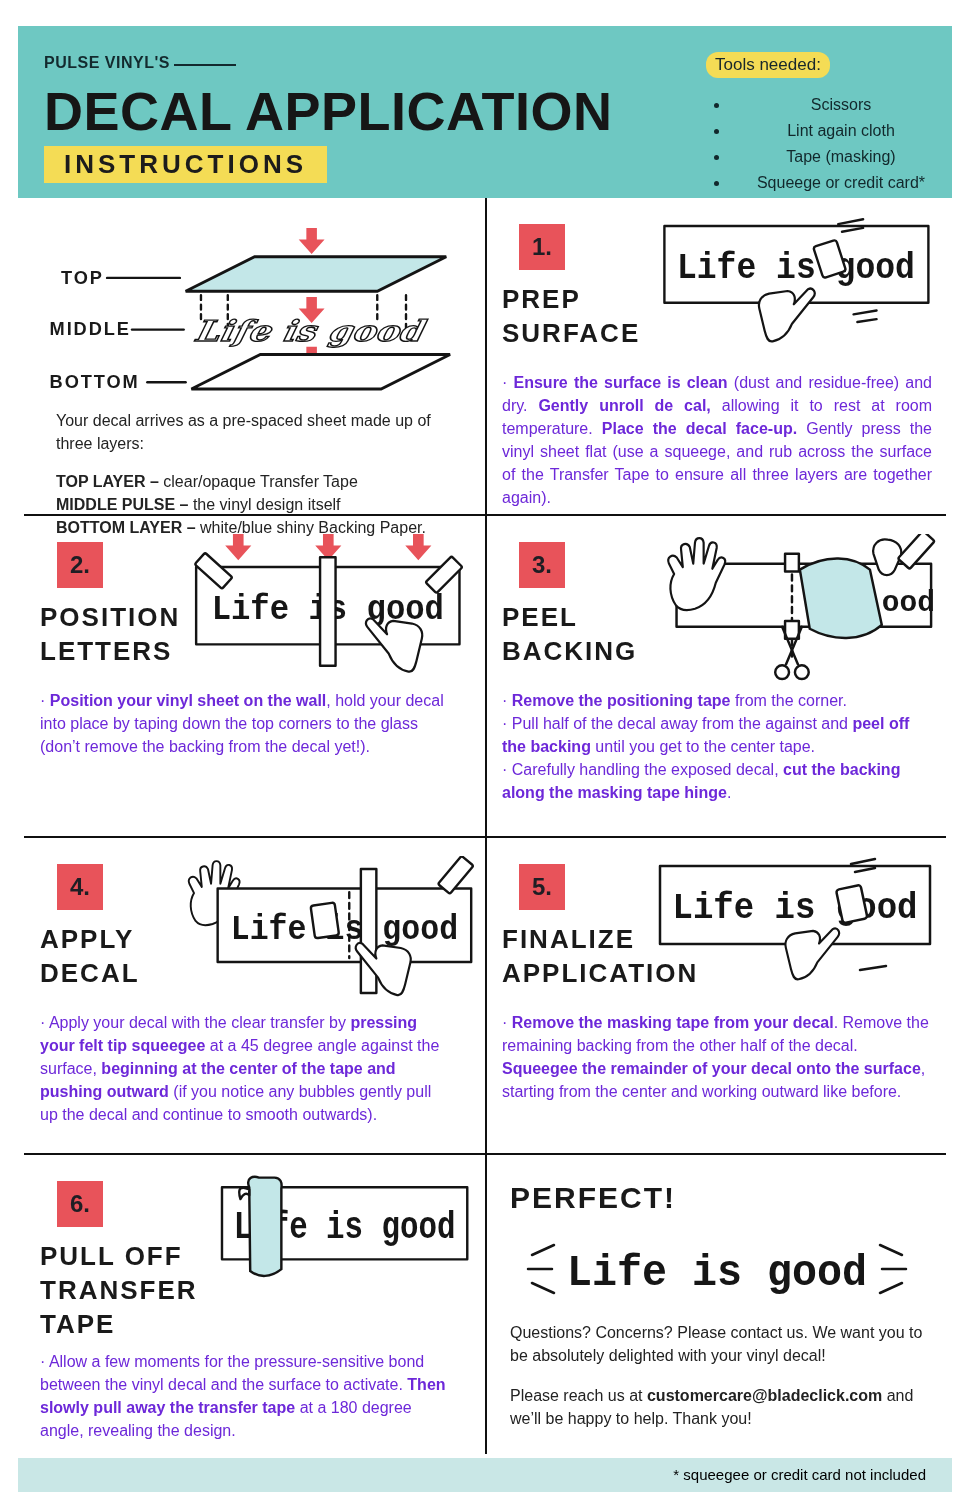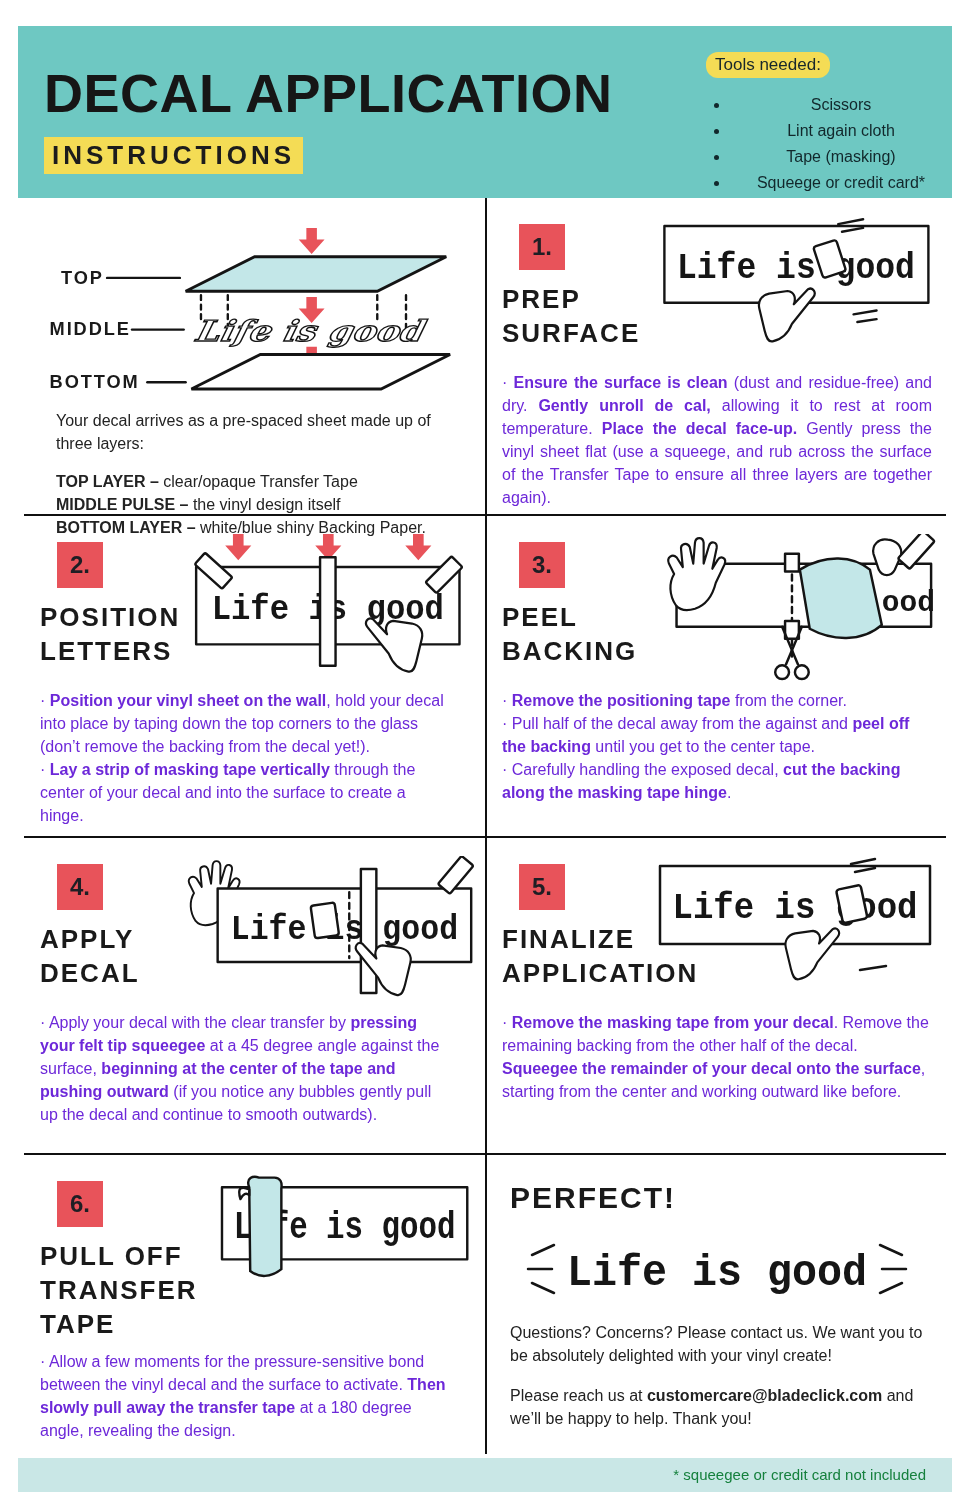--- a/index.html
+++ b/index.html
@@ -13,21 +13,21 @@
   
   .header {
     position:absolute; left:18px; right:18px; top:26px; height:172px;
     background:#6EC8C2; padding:28px 0 0 26px;
   }
   .brand { font-size:16px; font-weight:bold; letter-spacing:.5px; color:#132a2e; }
   .brand-line { display:inline-block; width:62px; height:2px; background:#132a2e; margin-left:4px; vertical-align:2px; }
   .main-title { font-size:54px; font-weight:bold; letter-spacing:.5px; color:#161616; margin-top:8px; }
   .subtitle {
     display:inline-block; background:#F4DC55; color:#1c1c1c;
-    font-size:26px; font-weight:bold; letter-spacing:4px; padding:3px 8px; margin-top:13px;
+    font-size:26px; font-weight:bold; letter-spacing:4px; padding:3px 20px; margin-top:4px;
   }
   .tools { position:absolute; left:688px; top:26px; width:246px; color:#12282c; }
   .tools-label { display:inline-block; background:#F4DC55; font-size:17px; padding:3px 9px; color:#17272b;border-radius:12px; }
   .tools-list { margin:14px 0 0 24px; font-size:16px; line-height:1.62;text-align:center; }
 
   
   .grid {
     position:absolute; left:24px; right:24px; top:198px;
     display:grid; grid-template-columns:1fr 1fr;
     grid-template-rows:318px 322px 317px 299px;
@@ -59,21 +59,21 @@
 
   
   .perfect-title { font-size:30px; font-weight:bold; letter-spacing:2px; color:#1a1a1a; margin-left:8px; }
   .perfect-art { display:block; margin:16px auto 10px auto; }
   .perfect-copy { font-size:16px; line-height:23px; margin:8px 4px 0 8px; }
   .perfect-copy p + p { margin-top:17px; }
 
   
   .footer {
     position:absolute; left:18px; right:18px; top:1458px; height:34px;
-    background:#C9E7E6; color:#15803d; font-size:15px; line-height:34px;
+    background:#C9E7E6; color:#000000; font-size:15px; line-height:34px;
     text-align:right; padding-right:26px;
   }
 
   
   svg text.decal {
     font-family:"Liberation Mono","DejaVu Sans Mono",monospace; font-weight:bold; fill:#161616;
   }
   svg .ink { stroke:#141414; fill:none; stroke-width:2.5; stroke-linecap:round; stroke-linejoin:round; }
   svg .inkfill { stroke:#141414; fill:#fff; stroke-width:2.5; stroke-linejoin:round; }
   svg .lbl { font-size:19px; font-weight:bold; letter-spacing:2px; fill:#1a1a1a; font-family:"Liberation Sans",sans-serif; }
@@ -88,20 +88,21 @@
     <rect id="sq-card" x="0" y="0" width="25" height="34" rx="3" fill="#fff" stroke="#141414" stroke-width="2.5"></rect>
     <path id="hand-open" d="M14,82 C6,70 6,56 12,46 L6,34 C3,27 10,22 15,27 L22,38 L20,18 C19,11 27,9 30,15 L34,34 L36,10 C37,3 45,3 46,10 L46,34 L52,14 C54,7 62,9 61,16 L56,40 L62,30 C66,24 73,28 70,35 L60,56 C56,72 48,82 36,86 C26,89 19,88 14,82 Z"></path>
     <path id="hand-press" d="M84,98 C74,96 66,88 62,78 L38,48 C34,43 38,36 44,39 L60,56 C57,48 60,42 67,41 L88,44 C97,46 101,53 99,61 L93,86 C91,94 89,99 84,98 Z"></path>
     <path id="hand-pinch" d="M30,4 C20,2 12,10 14,20 L20,38 C24,46 34,46 38,38 L45,22 C47,12 40,5 30,4 Z"></path>
   </defs>
 </svg>
 
 <div class="page">
 
   <div class="header">
+    <div class="brand"><span>PULSE VINYL'S</span><span class="brand-line"></span></div>
     <div class="main-title">DECAL APPLICATION</div>
     <div class="subtitle">INSTRUCTIONS</div>
     <div class="tools">
       <span class="tools-label">Tools needed:</span>
       <ul class="tools-list">
         <li>Scissors</li>
         <li>Lint again cloth</li>
         <li>Tape (masking)</li>
         <li>Squeege or credit card*</li>
       </ul>
@@ -182,21 +183,20 @@
         <rect x="158" y="24" width="16" height="112" class="inkfill"></rect>
         <use href="#hand-press" class="inkfill" transform="translate(172,52) scale(0.92)"></use>
       </svg>
       <div class="titleblock">
         <div class="badge">2.</div>
         <div class="step-title">POSITION
 LETTERS</div>
       </div>
       <div class="step-body">
           <p><span>· </span><span class="b">Position your vinyl sheet on the wall</span><span>, hold your decal into place by taping down the top corners to the glass (don’t remove the backing from the decal yet!).</span></p>
-          <p><span>· </span><span class="b">Lay a strip of masking tape vertically</span><span> through the center of your decal and into the surface to create a hinge.</span></p>
         </div>
     </div>
 
     <div class="cell rowline">
       <svg class="step-art" width="296" height="158" viewBox="0 0 300 160">
         <rect x="35" y="30" width="258" height="64" class="inkfill" stroke-width="3"></rect>
         <text class="decal" x="243" y="78" font-size="30">ood</text>
         <use href="#hand-open" class="inkfill" transform="translate(22,0) scale(0.88)"></use>
         <path class="ink" stroke-width="1.8" stroke-dasharray="6,5" d="M152,30 V124"></path>
         <rect x="145" y="20" width="14" height="18" class="inkfill" stroke-width="2"></rect>
@@ -295,21 +295,21 @@
             <path d="M52,62 L30,52"></path>
         </g>
         <text class="decal" x="215" y="54" font-size="44" text-anchor="middle" textLength="300" lengthAdjust="spacingAndGlyphs">Life is good</text>
         <g class="ink" stroke-width="3.5">
           <path d="M378,14 L400,24"></path>
             <path d="M380,38 H404"></path>
             <path d="M378,62 L400,52"></path>
         </g>
       </svg>
       <div class="perfect-copy">
-          <p><span>Questions? Concerns? Please contact us. We want you to be absolutely delighted with your vinyl create!</span></p>
+          <p><span>Questions? Concerns? Please contact us. We want you to be absolutely delighted with your vinyl decal!</span></p>
           <p><span>Please reach us at </span><span class="b">customercare@bladeclick.com</span><span> and we’ll be happy to help. Thank you!</span></p>
         </div>
     </div>
 
   </div>
 
   <div class="footer">
     <span>* squeegee or credit card not included</span>
   </div>
 

